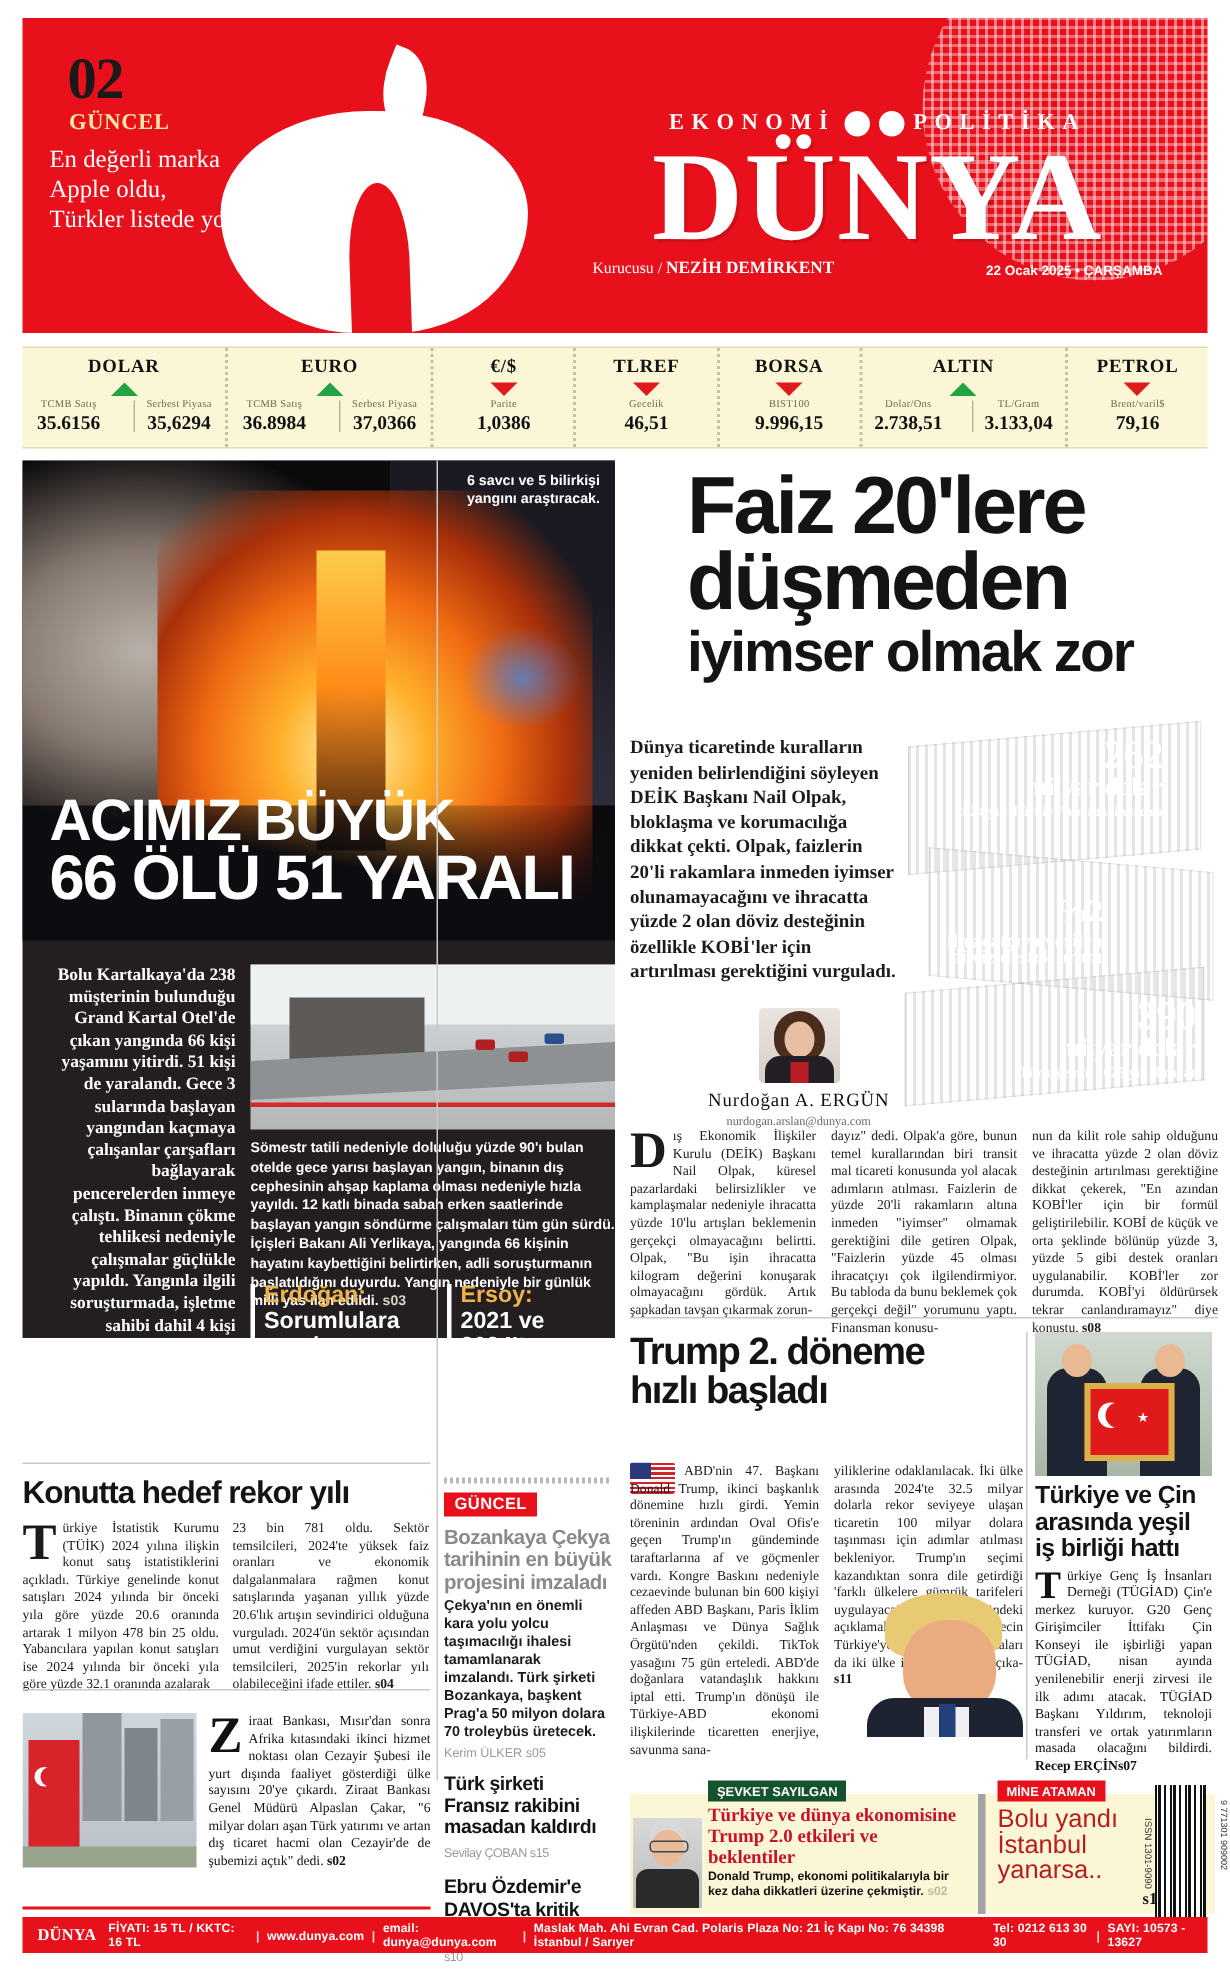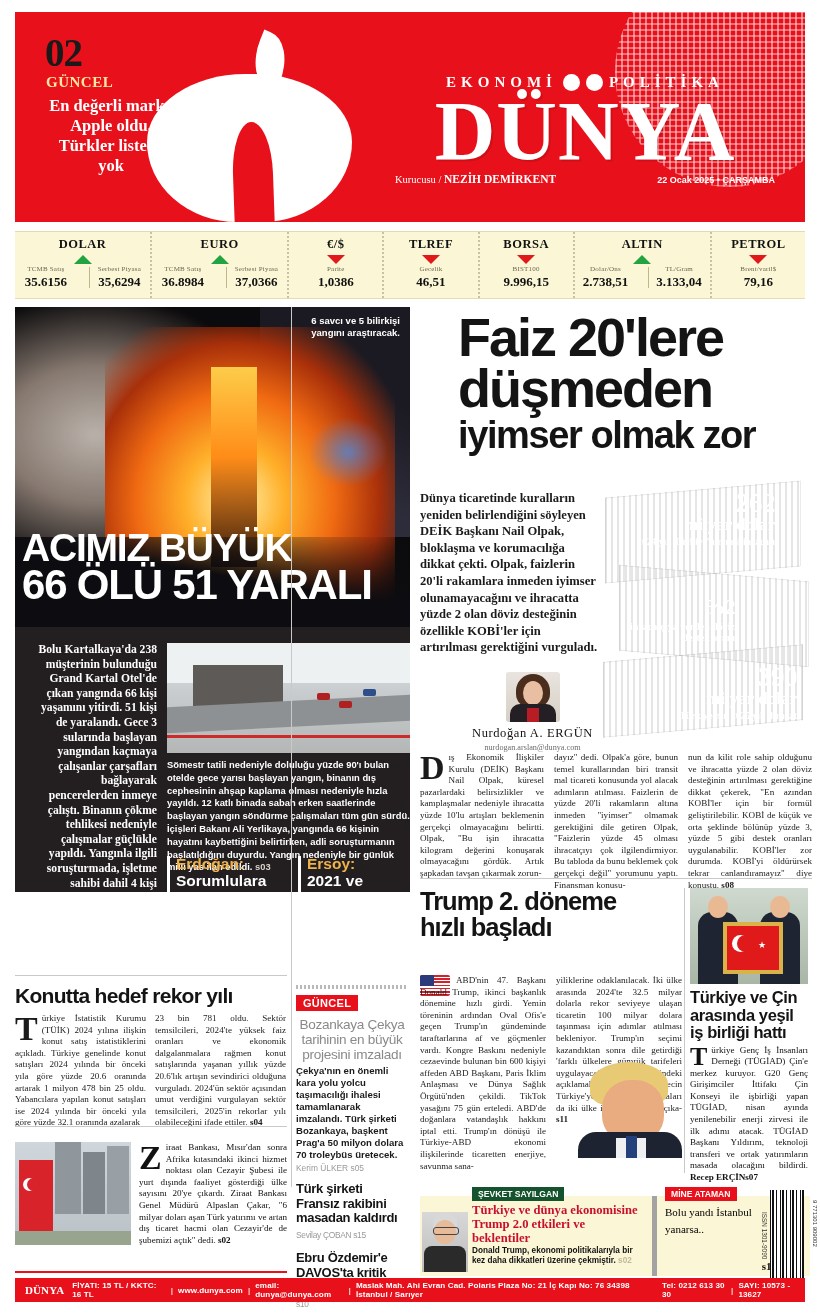--- a/index.html
+++ b/index.html
@@ -18,22 +18,22 @@
   .apple-body{position:absolute;left:0;top:40px;width:205px;height:148px;background:#fff;
     border-radius:48% 48% 44% 44% / 46% 46% 54% 54%;}
   .apple-notch{position:absolute;left:86px;top:88px;width:40px;height:104px;background:#e8101b;
     border-radius:50% 50% 0 0;transform:rotate(-2deg);}
   .apple-leaf{position:absolute;left:106px;top:0px;width:34px;height:54px;background:#fff;
     border-radius:0 80% 0 80%;transform:rotate(22deg);}
   .mh-num{position:absolute;left:30px;top:18px;font-size:39px;font-weight:bold;color:#1a1a1a;
     letter-spacing:-1px;font-family:"Liberation Serif",serif;}
   .mh-kicker{position:absolute;left:31px;top:62px;font-size:15px;font-weight:bold;color:#ffe9a0;
     letter-spacing:.5px;font-family:"Liberation Serif",serif;}
-  .mh-sub{position:absolute;left:31px;top:84px;width:130px;font-size:16.5px;line-height:20px;
-    font-weight:bold;color:#fff;font-family:"Liberation Serif",serif;text-align:center;}
+  .mh-sub{position:absolute;left:18px;top:84px;width:130px;font-size:16.5px;line-height:20px;
+    font-weight:normal;color:#fff;font-family:"Liberation Serif",serif;}
 
   .logo-wrap{position:absolute;right:30px;top:62px;width:380px;text-align:center;}
   .logo-top{display:flex;align-items:center;justify-content:center;gap:6px;
     font-size:15px;letter-spacing:5px;font-weight:bold;color:#fff;font-family:"Liberation Serif",serif;}
   .dot{width:17px;height:17px;border-radius:50%;background:#fff;display:inline-block;}
   .logo-main{font-family:"Liberation Serif",serif;font-weight:bold;font-size:84px;line-height:78px;
     color:#fff;letter-spacing:1px;margin-top:2px;
     text-shadow:2px 2px 0 rgba(0,0,0,.10);}
   .logo-foot{display:flex;justify-content:space-between;align-items:flex-end;margin-top:2px;}
   .logo-founder{font-size:10.5px;color:#fff;font-family:"Liberation Serif",serif;}
@@ -69,21 +69,21 @@
   .fire-photo .bld{position:absolute;left:196px;top:60px;width:46px;height:200px;
     background:linear-gradient(180deg,#ffd34d,#ff8a16 45%,#2a1208);opacity:.95;}
   .fire-photo .dark-r{position:absolute;right:0;top:0;width:150px;height:230px;
     background:linear-gradient(200deg,#1b1a22 35%,#2d2c3a 75%);}
   .fire-photo .blue{position:absolute;right:22px;top:110px;width:80px;height:70px;
     background:radial-gradient(ellipse,#4f87d8 0%, rgba(30,50,90,0) 70%);opacity:.8;}
   .fire-photo .ridge{position:absolute;left:0;bottom:0;width:395px;height:90px;
     background:linear-gradient(10deg,#0d0c10 55%,rgba(13,12,16,0) 100%);}
   .fire-note{position:absolute;right:10px;top:8px;width:92px;text-align:right;color:#fff;
     font-size:9.5px;line-height:11.5px;font-weight:bold;font-family:"Liberation Sans",sans-serif;}
-  .fire-h1{position:absolute;left:7px;top:222px;font-size:39px;line-height:37px;font-weight:bold;
+  .fire-h1{position:absolute;left:18px;top:222px;font-size:39px;line-height:37px;font-weight:bold;
     color:#fff;letter-spacing:-1.2px;font-family:"Liberation Sans",sans-serif;}
   .fire-h1 .l2{display:block;font-size:42px;}
   .fire-lead{position:absolute;left:14px;top:336px;width:128px;text-align:right;color:#fff;
     font-family:"Liberation Serif",serif;font-weight:bold;font-size:11.6px;line-height:14.6px;}
   .fire-thumb{position:absolute;left:152px;top:336px;width:243px;height:110px;overflow:hidden;
     background:linear-gradient(180deg,#dfe4e7 0%,#c8ccce 45%,#b4b7b6 100%);}
   .fire-thumb .road{position:absolute;left:0;top:58px;width:243px;height:26px;background:#8d9193;transform:skewY(-3deg);}
   .fire-thumb .car{position:absolute;width:13px;height:7px;background:#b02020;border-radius:2px;}
   .fire-thumb .snow{position:absolute;left:0;top:0;width:243px;height:40px;background:#eef1f2;}
   .fire-thumb .bldg{position:absolute;left:26px;top:22px;width:90px;height:44px;background:#5d5a57;}
@@ -111,21 +111,21 @@
   .c2{left:24px;top:88px;width:190px;height:86px;transform:skewY(5deg);}
   .c3{left:8px;top:168px;width:200px;height:76px;transform:skewY(-5deg);}
   .ctxt{position:absolute;color:#fff;text-align:right;font-family:"Liberation Serif",serif;}
   .ct1{left:30px;top:6px;width:150px;}
   .ct2{left:20px;top:110px;width:120px;}
   .ct3{left:60px;top:180px;width:142px;}
   .cbig{font-size:27px;font-weight:bold;line-height:25px;letter-spacing:-.5px;}
   .cmid{font-size:17px;font-weight:bold;line-height:18px;}
   .csml{font-size:9.6px;font-weight:bold;line-height:11.5px;margin-top:2px;}
   .ct2 .cbig{font-size:21px;}
-  .ct2 .csml{font-size:10px;line-height:10.5px;}
+  .ct2 .csml{font-size:13px;line-height:10.5px;}
 
   .byline{position:absolute;left:470px;top:672px;width:125px;text-align:center;}
   .by-photo{width:54px;height:50px;margin:0 auto;border-radius:3px;overflow:hidden;position:relative;
     background:linear-gradient(180deg,#e9e4de 0%,#d6cfc7 100%);}
   .by-photo .hair{position:absolute;left:10px;top:2px;width:34px;height:34px;background:#4a2d1c;border-radius:50% 50% 42% 42%;}
   .by-photo .face{position:absolute;left:17px;top:9px;width:20px;height:24px;background:#e8bfa2;border-radius:50%;}
   .by-photo .body{position:absolute;left:4px;bottom:0;width:46px;height:18px;background:#241f24;border-radius:10px 10px 0 0;}
   .by-photo .shirt{position:absolute;left:21px;bottom:0;width:12px;height:14px;background:#b81c24;}
   .by-name{font-family:"Liberation Serif",serif;font-size:12.5px;letter-spacing:.6px;margin-top:4px;color:#111;}
   .by-mail{font-family:"Liberation Serif",serif;font-size:8.2px;color:#6b6b6b;margin-top:2px;}
@@ -184,21 +184,21 @@
   .zir-photo .flagT{position:absolute;left:4px;top:18px;width:34px;height:74px;background:#d8232a;}
   .zir-photo .flagT:after{content:"";position:absolute;left:8px;top:18px;width:13px;height:13px;
     border-radius:50%;background:#d8232a;box-shadow:-4px 0 0 0 #fff;}
   .zir-body{font-family:"Liberation Serif",serif;font-size:9.1px;line-height:11.6px;text-align:justify;}
 
   
   .guncel{position:absolute;left:296px;top:985px;width:112px;}
   .gun-top{height:4px;background:repeating-linear-gradient(90deg,#b9b9b9 0 2px,#fff 2px 4px);}
   .gun-badge{display:inline-block;background:#e8101b;color:#fff;font-weight:bold;font-size:11px;
     padding:2px 7px;margin-top:6px;letter-spacing:.3px;}
-  .gun-h{color:#8a8a8a;font-weight:normal;font-size:13.6px;line-height:15px;margin-top:6px;letter-spacing:-.3px;text-align:center;}
+  .gun-h{color:#8a8a8a;font-weight:bold;font-size:13.6px;line-height:15px;margin-top:6px;letter-spacing:-.3px;}
   .gun-b{font-size:9.6px;line-height:12px;font-weight:bold;margin-top:3px;color:#1b1b1b;}
   .gun-by{font-size:8.4px;color:#9a9a9a;margin-top:2px;}
   .gun-item{font-weight:bold;font-size:13px;line-height:14.5px;margin-top:9px;letter-spacing:-.3px;color:#141414;}
   .gun-item .by{font-weight:normal;font-size:8.4px;color:#9a9a9a;display:block;margin-top:2px;}
 
   
   .op-strip{position:absolute;left:420px;top:1196px;width:390px;height:80px;background:#fbf7d6;
     display:flex;}
   .op-left{width:232px;position:relative;padding:4px 0 0 0;}
   .op-badge{position:absolute;left:52px;top:-9px;background:#14532d;color:#fff;font-weight:bold;
@@ -209,22 +209,22 @@
   .op-photo .f{position:absolute;left:12px;top:8px;width:22px;height:24px;background:#e7bb99;border-radius:50%;}
   .op-photo .g{position:absolute;left:11px;top:15px;width:24px;height:6px;border:1.4px solid #444;border-radius:3px;}
   .op-photo .b{position:absolute;left:2px;bottom:0;width:42px;height:26px;background:#2a2a2a;border-radius:8px 8px 0 0;}
   .op-title{position:absolute;left:52px;top:7px;width:172px;color:#c8102e;font-weight:bold;
     font-size:12.6px;line-height:14px;font-family:"Liberation Serif",serif;}
   .op-sub{position:absolute;left:52px;top:50px;width:172px;font-size:8.2px;line-height:10px;font-weight:bold;}
   .op-sub .pg{color:#c0ba9a;}
   .op-right{width:120px;position:relative;border-left:5px solid #a3a3a3;padding-left:8px;}
   .op-badge2{position:absolute;left:8px;top:-9px;background:#e8101b;color:#fff;font-weight:bold;
     font-size:8.6px;padding:2px 6px;}
-  .op-title2{position:absolute;left:8px;top:8px;width:108px;font-family:Liberation Serif, serif;
-    font-size:11px;line-height:17px;color:#000000;}
+  .op-title2{position:absolute;left:8px;top:8px;width:108px;font-family:Liberation Sans, sans-serif;
+    font-size:17px;line-height:17px;color:#b91c1c;}
   .op-pg2{position:absolute;right:8px;bottom:4px;font-weight:bold;font-size:11px;font-family:"Liberation Serif",serif;}
   .barcode{position:absolute;right:0;top:1190px;width:52px;height:92px;}
   .bc-lines{position:absolute;right:16px;top:0;width:34px;height:92px;
     background:repeating-linear-gradient(90deg,#111 0 1px,#fff 1px 2px,#111 2px 4px,#fff 4px 6px,#111 6px 7px,#fff 7px 10px);}
   .bc-txt{position:absolute;right:2px;top:10px;font-size:6px;writing-mode:vertical-rl;color:#333;}
   .bc-txt2{position:absolute;right:52px;top:22px;font-size:6.4px;writing-mode:vertical-rl;color:#333;}
 
   
   .footer{position:absolute;left:15px;top:1278px;width:790px;height:24px;background:#e8101b;
     display:flex;align-items:center;color:#fff;font-size:8.1px;font-weight:bold;letter-spacing:.1px;}

